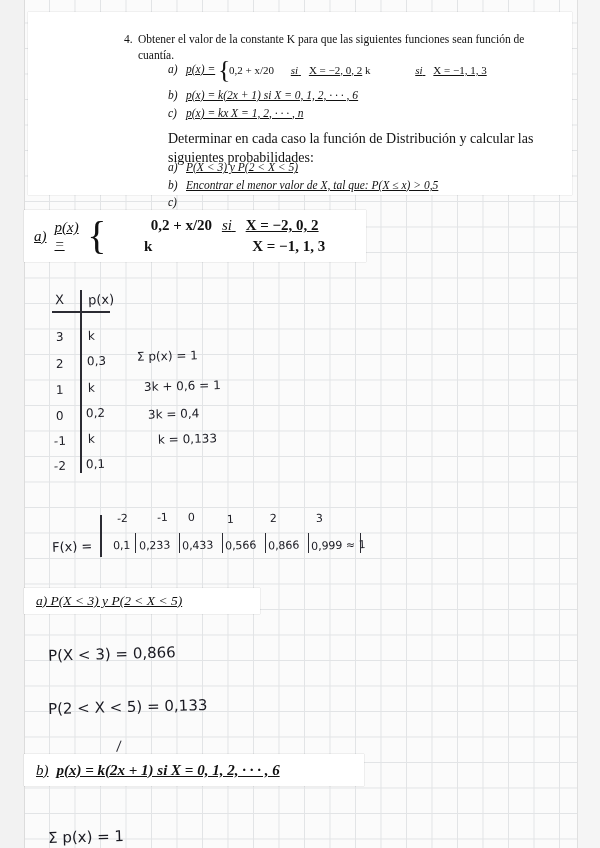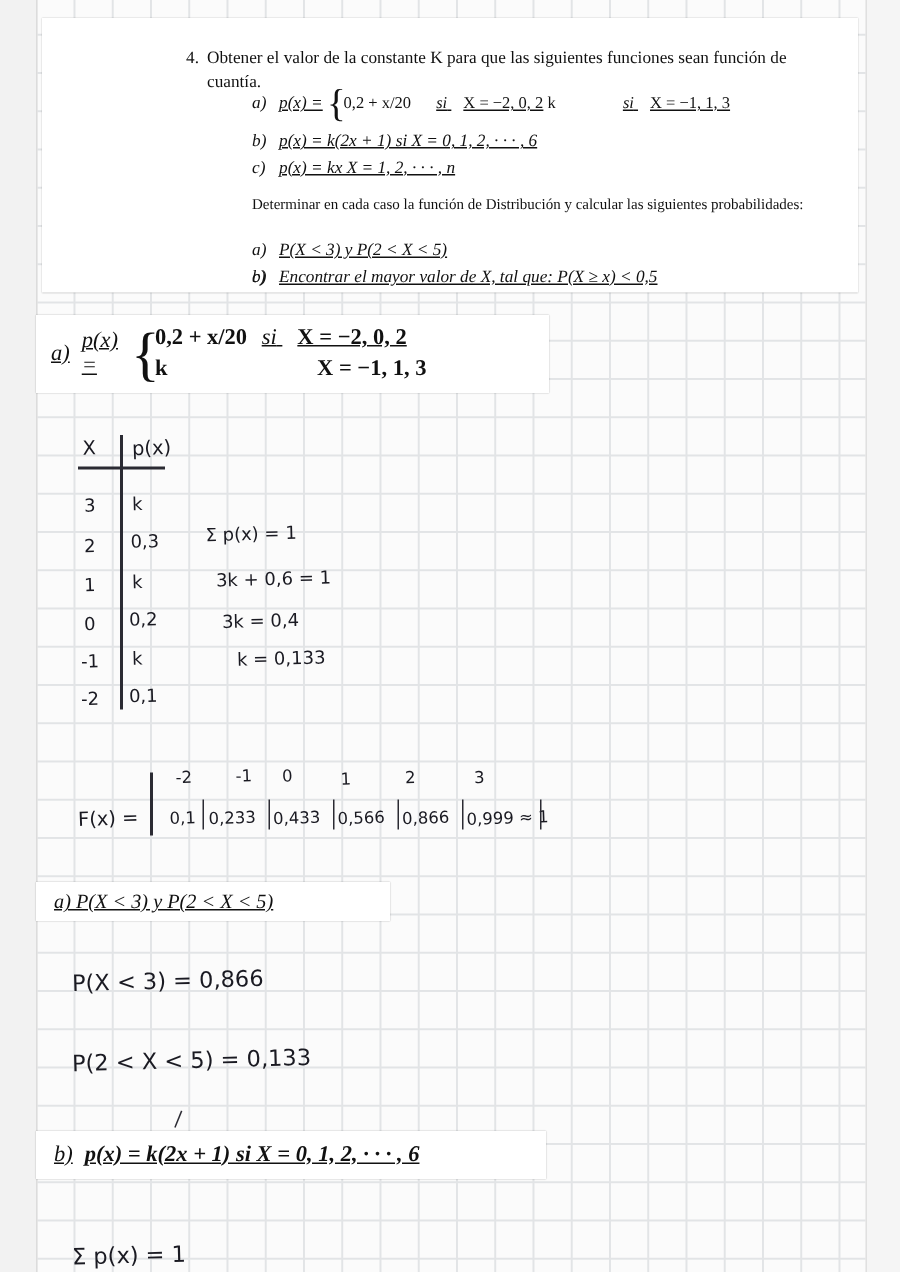--- a/index.html
+++ b/index.html
@@ -85,29 +85,30 @@
     left: 0; top: 50%;
     transform: translateY(-50%);
     font-size: 26px;
     line-height: 1;
     font-family: "Liberation Serif", serif;
   }
   .cases-rows {
     display: inline-block;
     padding-left: 11px;
     font-size: 11px;
+    text-align: center;
   }
   .cases-rows .row { white-space: nowrap; line-height: 1.4; }
   .cases-rows .row .cond { display: inline-block; margin-left: 14px; }
 
   #determinar {
     position: absolute;
     left: 140px; top: 118px;
     width: 395px;
-    font-size: 10px;
+    font-size: 14px;
     line-height: 1.35;
   }
 
   
   .eqbox {
     position: absolute;
     background: #ffffff;
     box-shadow: 0 0 1px rgba(0,0,0,0.3);
     font-size: 15px;
     color: #111;
@@ -204,24 +205,24 @@
 
   <div id="determinar">Determinar en cada caso la función de Distribución y calcular las siguientes probabilidades:</div>
 
   <div class="item-list" style="top:146px;">
     <div class="item">
       <span class="it-lbl">a)</span>
       <span class="math">P(X &lt; 3)   y   P(2 &lt; X &lt; 5)</span>
     </div>
     <div class="item">
       <span class="it-lbl">b)</span>
+      <span class="math">Encontrar el menor valor de X, tal que: P(X ≤ x) &gt; 0,5</span>
     </div>
     <div class="item">
       <span class="it-lbl">c)</span>
-      <span class="math">Encontrar el mayor valor de X, tal que: P(X ≥ x) &lt; 0,5</span>
     </div>
   </div>
 
 </div>
 
 <div class="eqbox" id="eq-a">
   <span class="math" style="margin-right:8px">a)</span>
   <span class="math" style="margin-right:4px">p(x) =</span>
   <span class="cases" style="height:44px;display:inline-flex;align-items:center;">
     <span class="brace">{</span>

